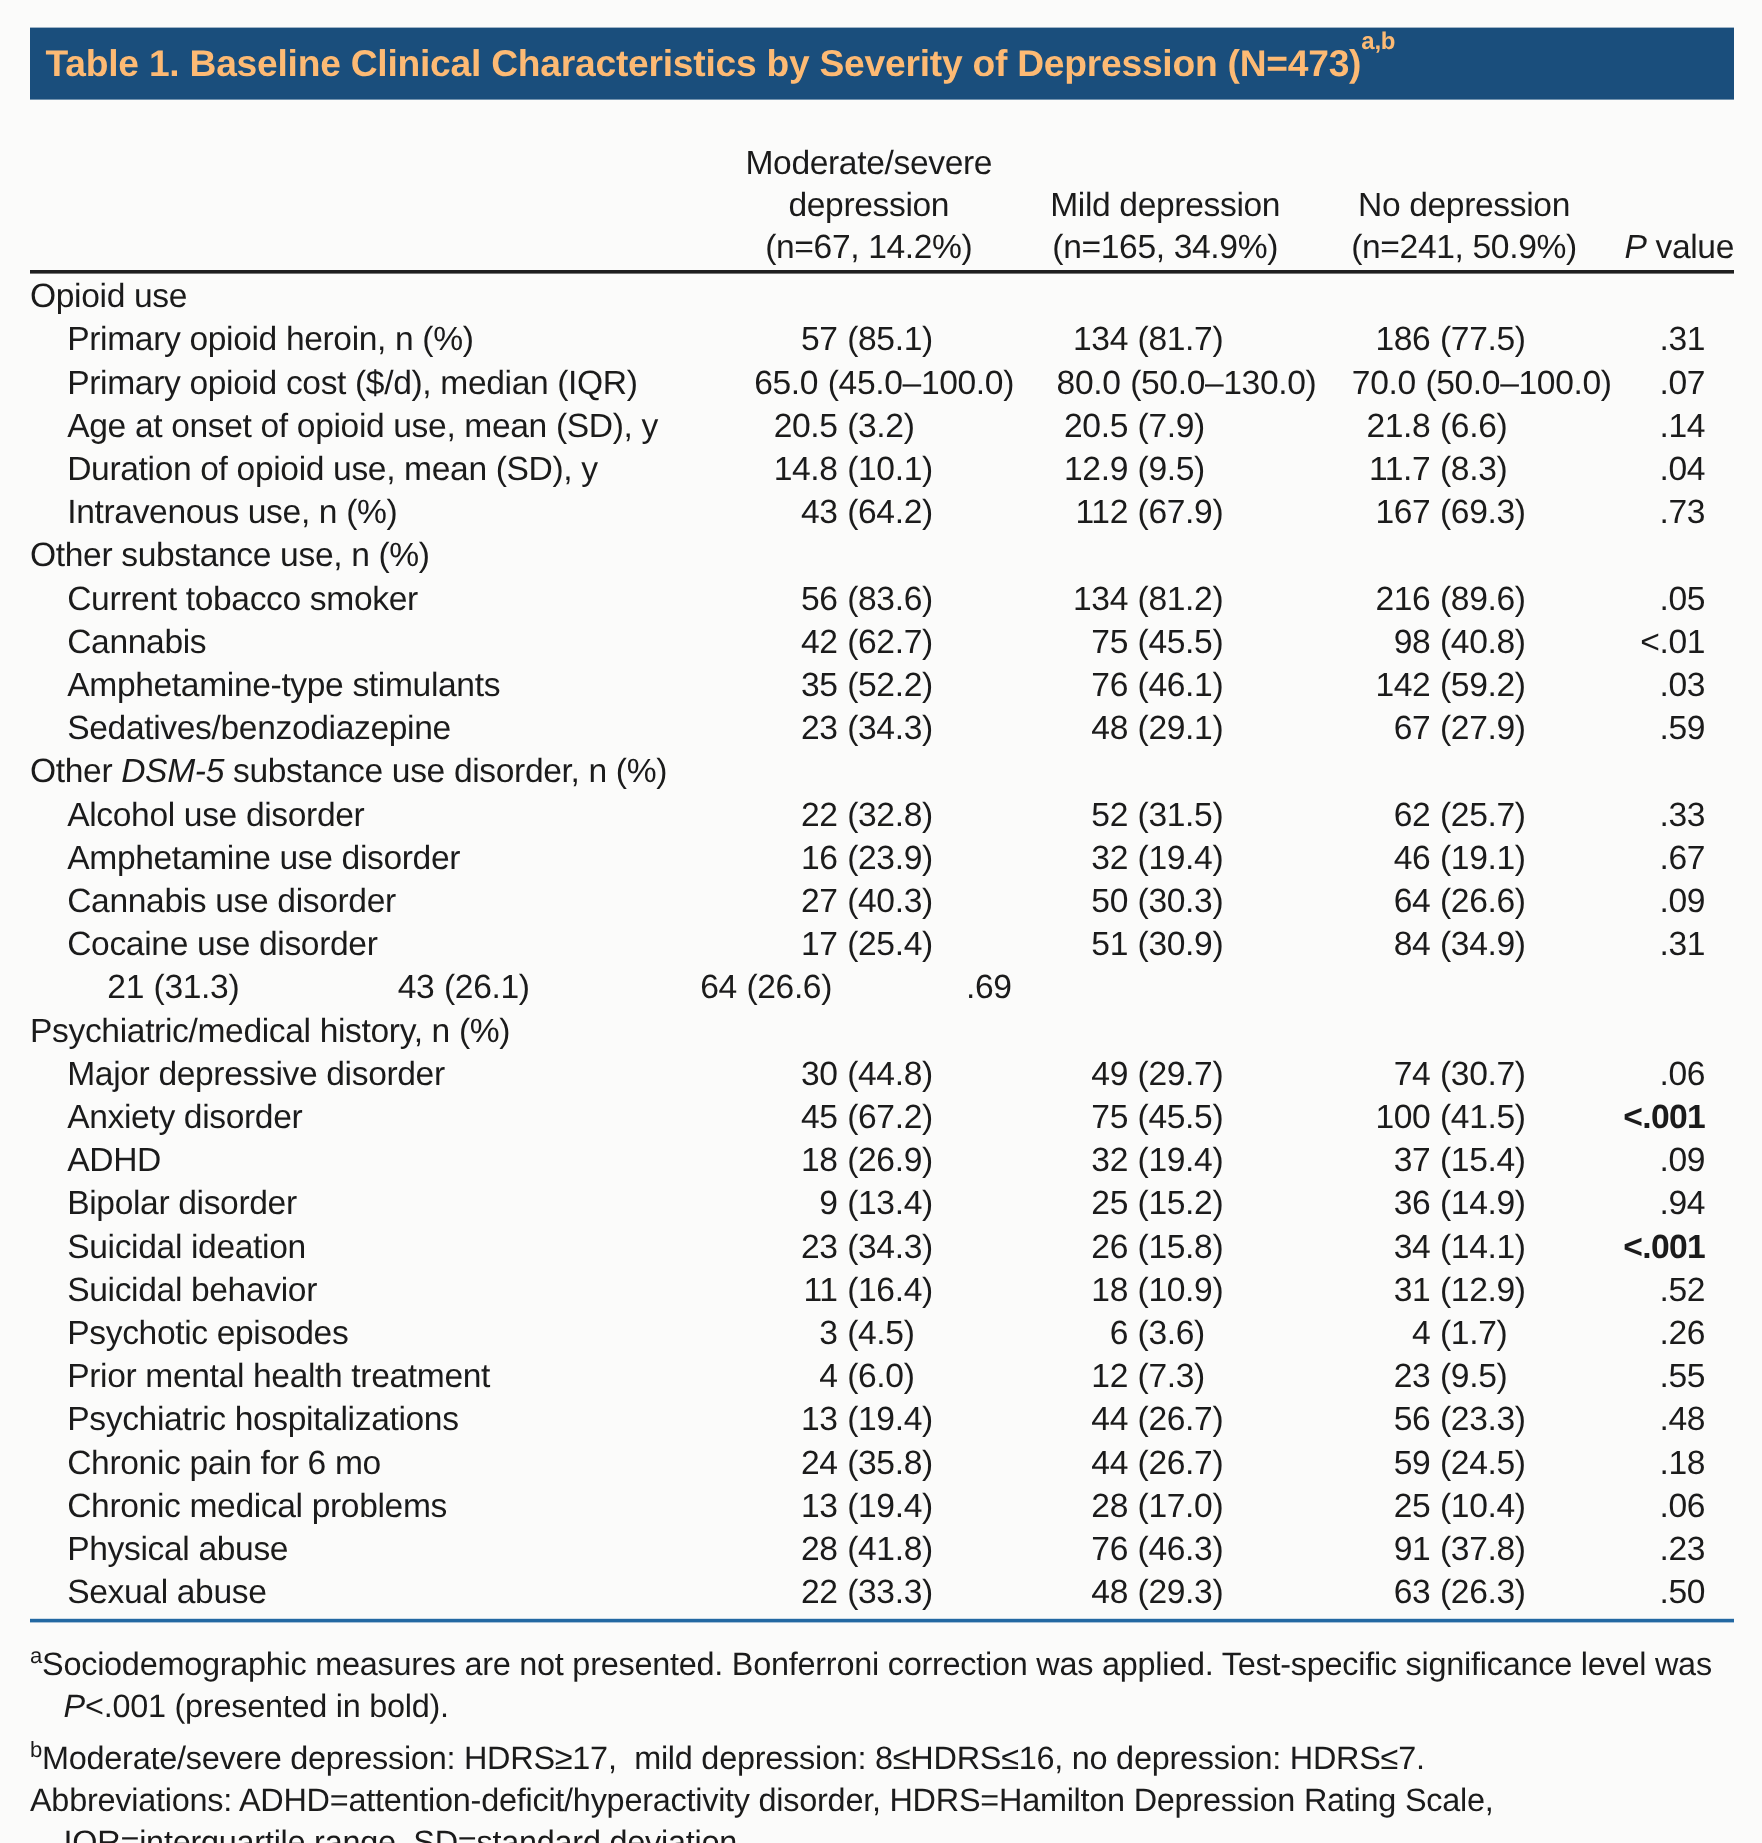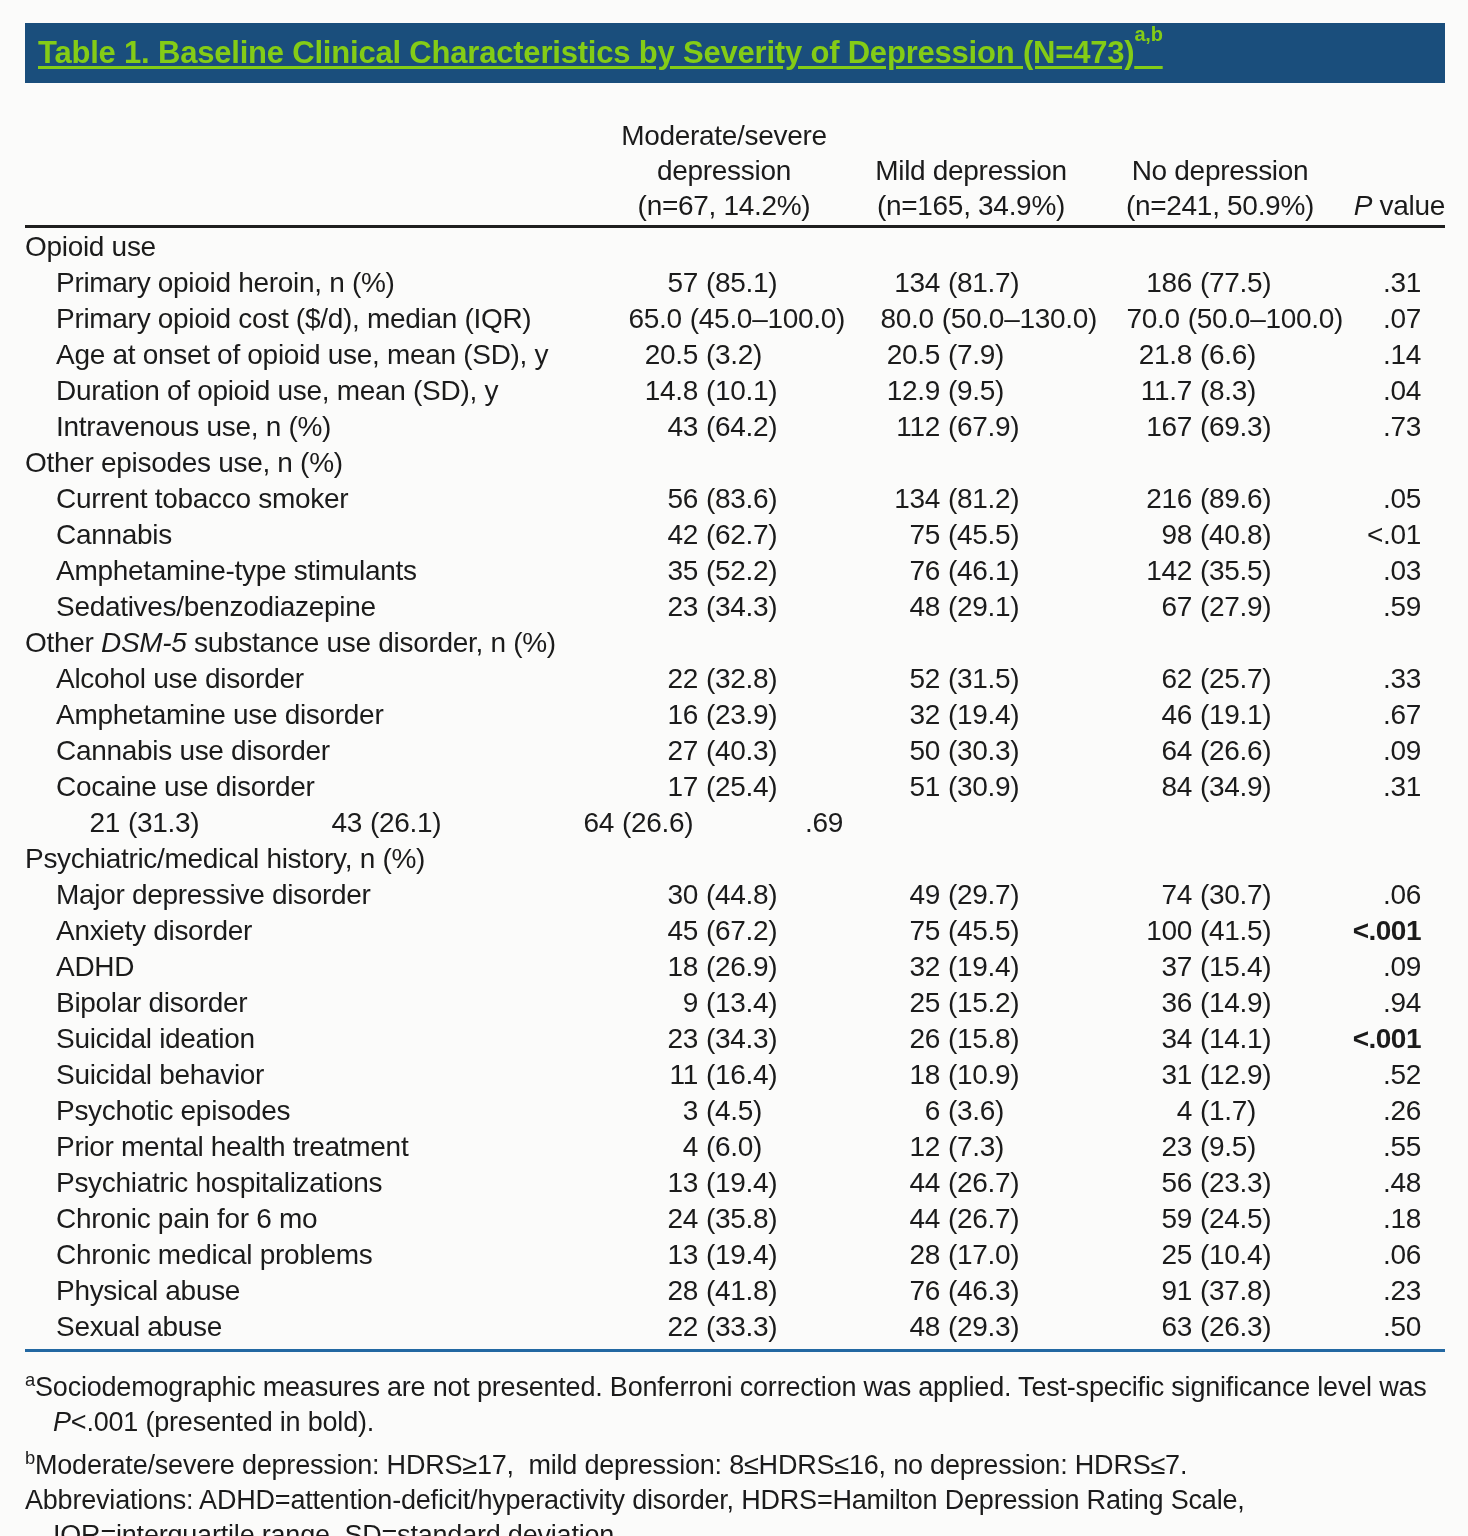--- a/index.html
+++ b/index.html
@@ -11,21 +11,21 @@
     overflow:hidden;
   }
   .page{padding:23px 0 0 25px;}
   .titlebar{
     box-sizing:border-box;
     width:1420px;height:60px;
     background:var(--navy,#1a4e7c);
     display:flex;align-items:center;
     padding-left:13px;
   }
-  .title-text{color:#84cc16;font-weight:bold;font-size:31px;letter-spacing:-0.2px;white-space:nowrap;text-decoration:underline;}
+  .title-text{color:#fdba74;font-weight:bold;font-size:31px;letter-spacing:-0.2px;white-space:nowrap;}
   .title-sup{font-size:20px;position:relative;top:-11px;font-weight:bold;}
   .head{
     display:flex;align-items:flex-end;
     width:1420px;
     padding:15px 0 2px 0;
     font-size:28px;letter-spacing:-0.3px;margin-top:20px;
   }
   .hc{white-space:nowrap;}
   .hc div{line-height:35px;text-align:center;}
   .hc-label{width:578px;}
@@ -163,21 +163,21 @@
           <span class="num">112</span>
           <span class="paren">(67.9)</span>
         </div>
         <div class="c-val c3">
           <span class="num">167</span>
           <span class="paren">(69.3)</span>
         </div>
         <div class="c-p">.73</div>
       </div>
       <div class="row">
-        <div class="c-label section"><span>Other episodes use, n (%)</span></div>
+        <div class="c-label section"><span>Other substance use, n (%)</span></div>
       </div>
       <div class="row">
         <div class="c-label item"><span>Current tobacco smoker</span></div>
         <div class="c-val c1">
           <span class="num">56</span>
           <span class="paren">(83.6)</span>
         </div>
         <div class="c-val c2">
           <span class="num">134</span>
           <span class="paren">(81.2)</span>
@@ -209,21 +209,21 @@
         <div class="c-val c1">
           <span class="num">35</span>
           <span class="paren">(52.2)</span>
         </div>
         <div class="c-val c2">
           <span class="num">76</span>
           <span class="paren">(46.1)</span>
         </div>
         <div class="c-val c3">
           <span class="num">142</span>
-          <span class="paren">(35.5)</span>
+          <span class="paren">(59.2)</span>
         </div>
         <div class="c-p">.03</div>
       </div>
       <div class="row">
         <div class="c-label item"><span>Sedatives/benzodiazepine</span></div>
         <div class="c-val c1">
           <span class="num">23</span>
           <span class="paren">(34.3)</span>
         </div>
         <div class="c-val c2">

